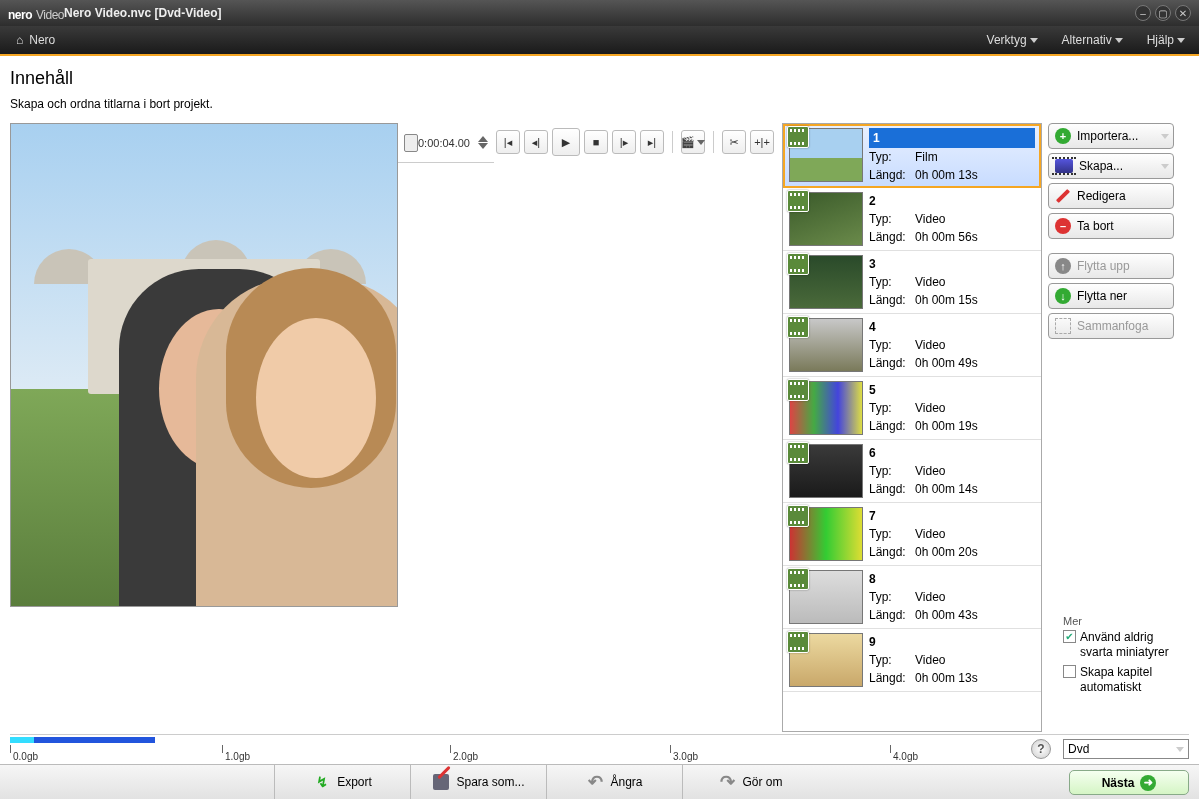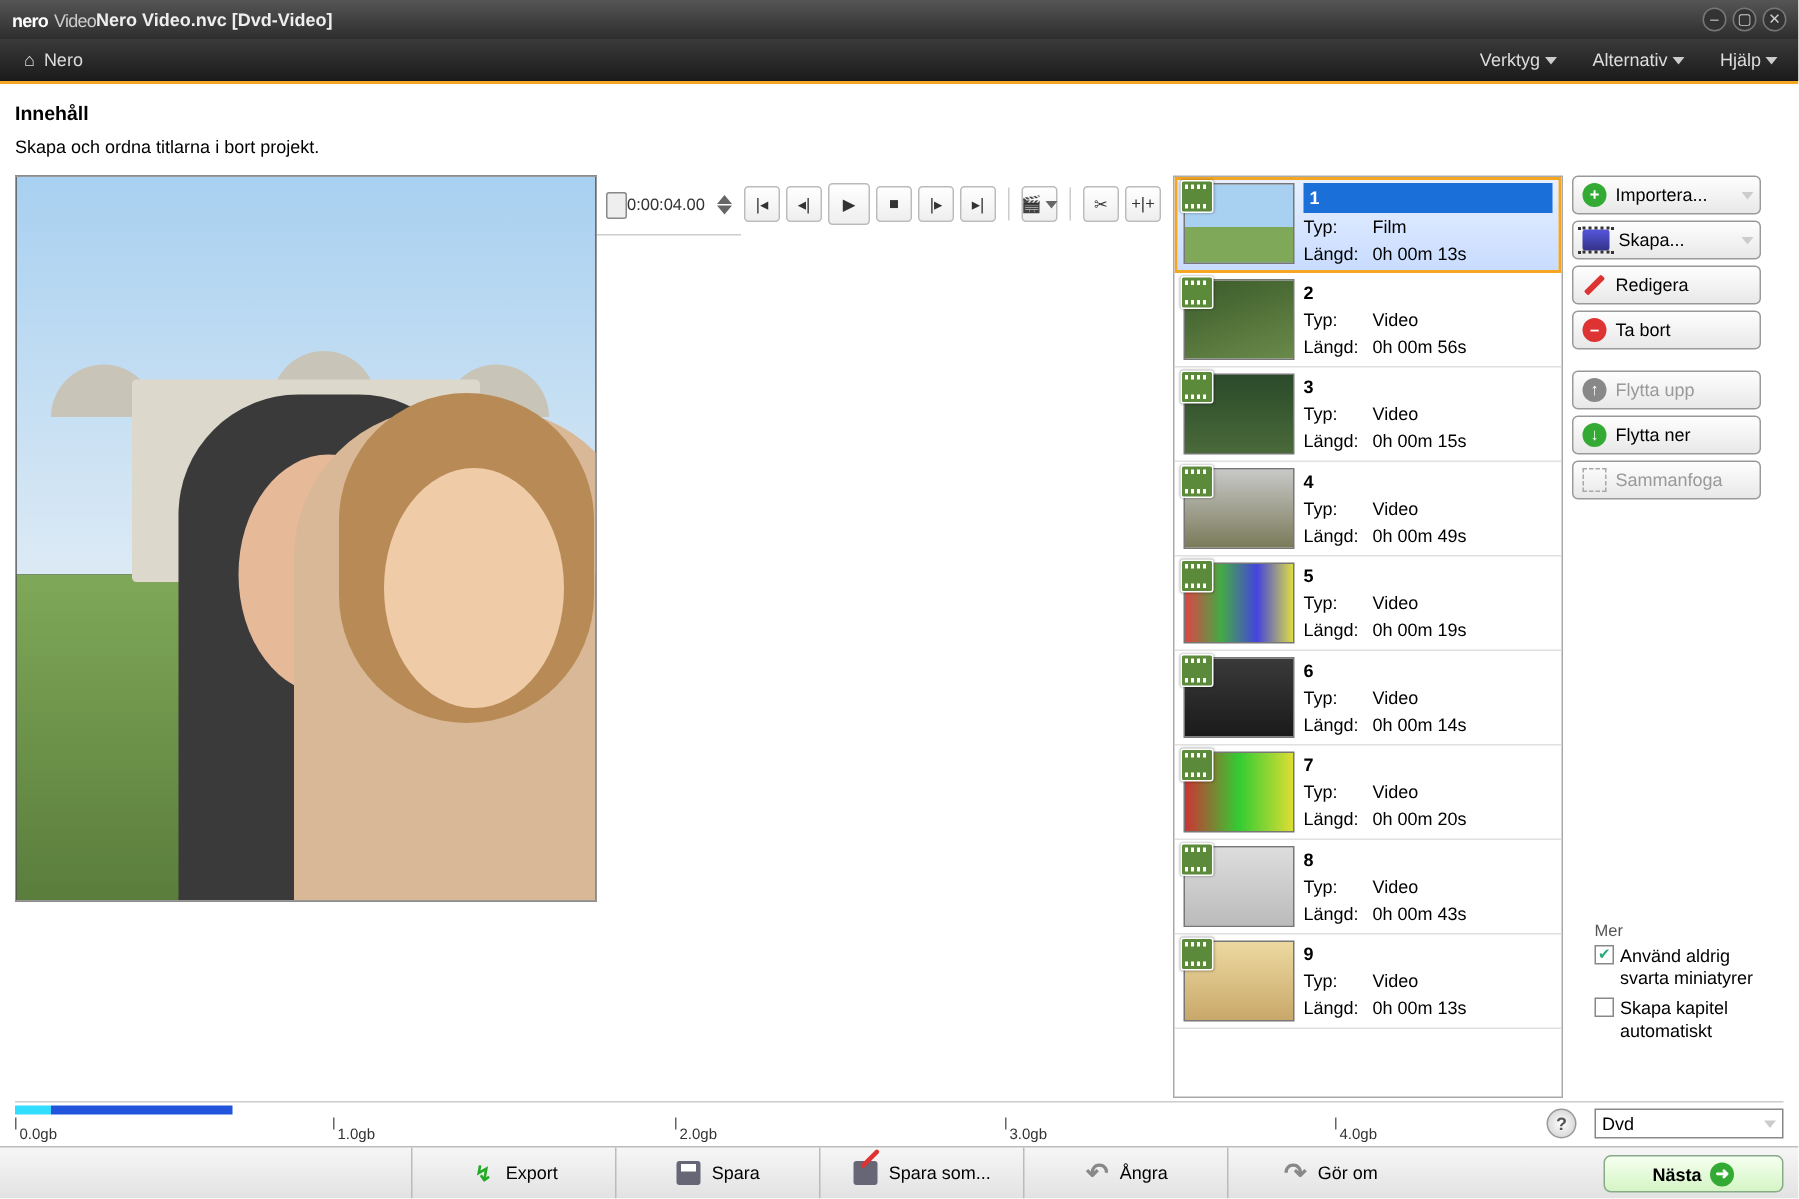--- a/index.html
+++ b/index.html
@@ -17,21 +17,21 @@
 .navbar { height:30px; background:linear-gradient(#3a3a3a,#1a1a1a); border-bottom:2px solid #f5a623; display:flex; align-items:center; color:#ddd; padding:0 8px; }
 .navbar .home { display:flex; align-items:center; gap:6px; cursor:pointer; padding:4px 8px; }
 .navbar .spacer { flex:1; }
 .navbar .menu { display:flex; gap:12px;text-align:right; }
 .navbar .menu-item { cursor:pointer; padding:4px 6px; display:flex; align-items:center; gap:3px; }
 .tri-down { width:0; height:0; border-left:4px solid transparent; border-right:4px solid transparent; border-top:5px solid #ccc; display:inline-block; }
 
 
 .content { position:absolute; top:58px; bottom:35px; left:0; right:0; background:#fff; display:flex; flex-direction:column; }
 .content-header { padding:10px 10px 6px 10px; }
-.content-header h2 { font-size:13px; font-weight:bold; }
+.content-header h2 { font-size:18px; font-weight:normal; }
 .content-header p { margin-top:8px; font-size:12px; }
 
 .main-row { flex:1; display:flex; padding:6px 10px 0 10px; gap:6px; min-height:0; }
 
 .preview-col { width:766px; display:flex; flex-direction:row; }
 .preview-pane { width:766px; height:484px; background:#000; border:1px solid #999; position:relative; overflow:hidden; }
 .preview-img { position:absolute; inset:0; }
 
 .sky { position:absolute; top:0; left:0; right:0; height:55%; background:linear-gradient(#a8d0f0,#dceaf5); }
 .grass { position:absolute; bottom:0; left:0; right:0; height:45%; background:linear-gradient(#7fa858,#5a7d3c); }
@@ -416,26 +416,20 @@
 </div>
 
 <div class="bottombar">
   <div class="spacer"></div>
   <div class="bbtn">
       <span class="bicon bi-export">↯</span>
       <span>Export</span>
     </div>
   <div class="bbtn">
       <span class="bicon">
-        <span class="bi-save"></span>
-      </span>
-      <span>Spara</span>
-    </div>
-  <div class="bbtn">
-      <span class="bicon">
         <span class="bi-saveas"></span>
       </span>
       <span>Spara som...</span>
     </div>
   <div class="bbtn">
       <span class="bicon bi-undo">↶</span>
       <span>Ångra</span>
     </div>
   <div class="bbtn">
       <span class="bicon bi-redo">↷</span>

